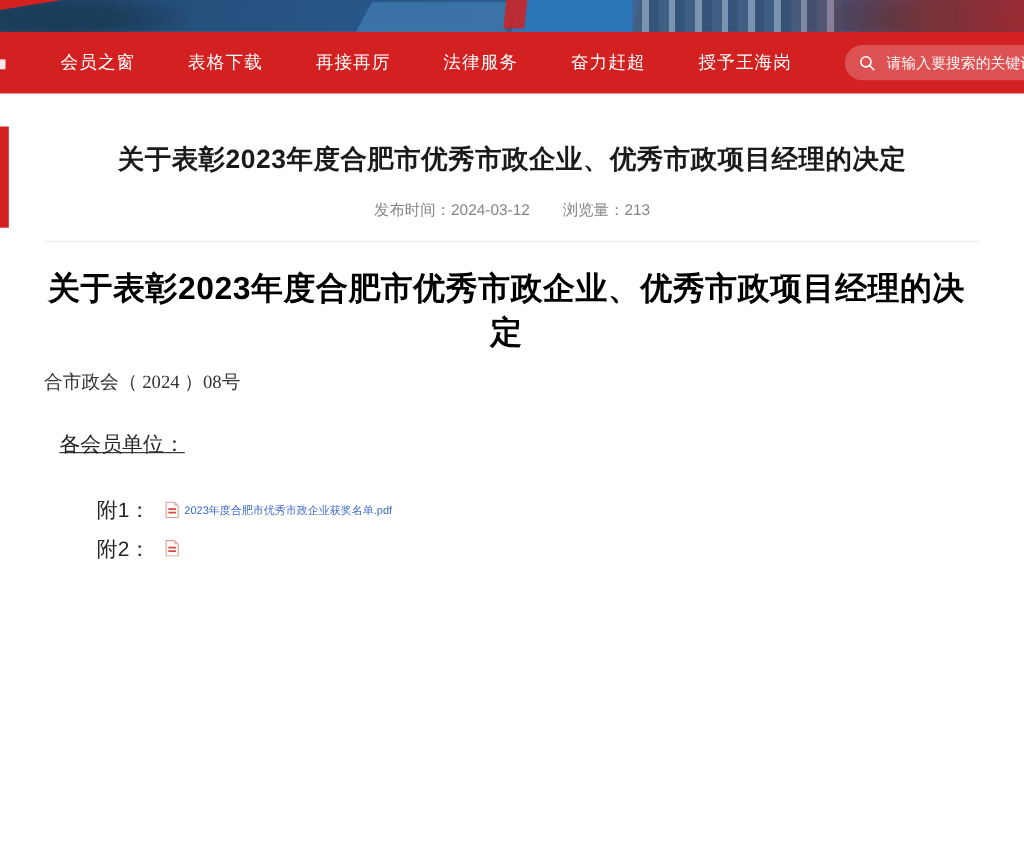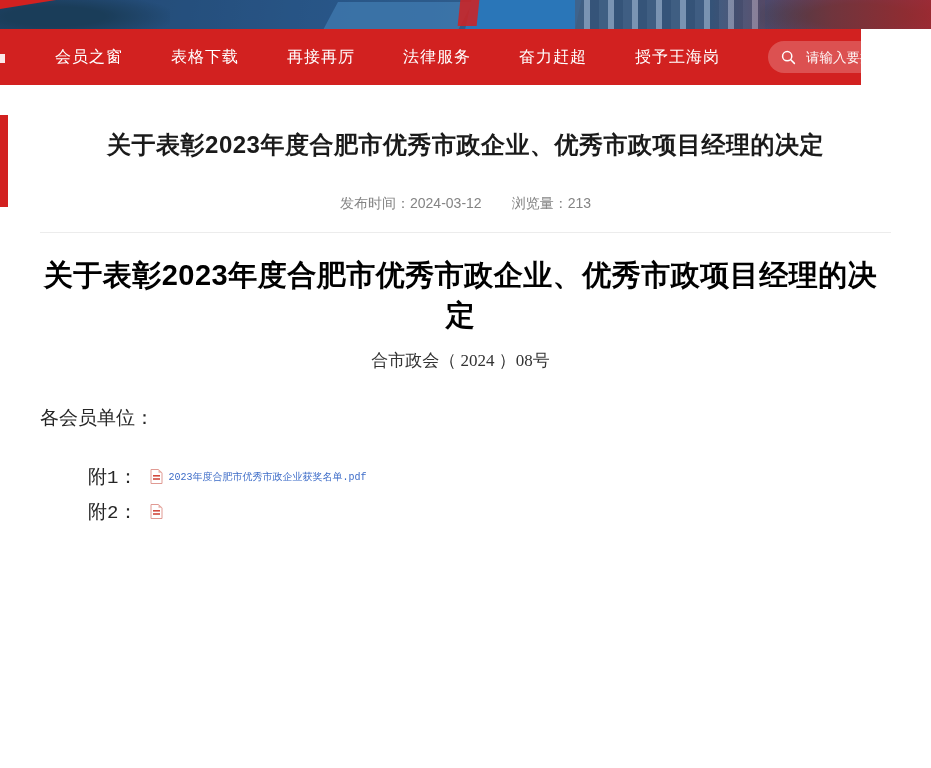--- a/index.html
+++ b/index.html
@@ -23,21 +23,21 @@
               background-image:repeating-linear-gradient(90deg,#5a6b7d 0 9px,#cfd6dd 9px 15px,#46566a 15px 24px);
               opacity:.8; }
   .b-trees-r { left:760px; top:-8px; width:180px; height:48px; background:radial-gradient(ellipse at 55% 50%, #1d3f34 35%, rgba(29,63,52,0) 78%); }
   .b-tint { left:0; top:0; width:100%; height:100%; background:rgba(35,80,140,0.38); }
   .b-red-wedge { left:0; top:0; width:56px; height:9px; background:#d22120; clip-path:polygon(0 0,100% 0,0 100%); }
   .b-red-streak { left:459px; top:0; width:19px; height:26px; background:rgba(210,33,32,0.85); transform:skewX(-6deg); }
   .b-red-right { right:0; top:0; width:220px; height:100%; background:linear-gradient(90deg, rgba(210,33,32,0) 0%, rgba(210,33,32,0.45) 55%, rgba(205,30,30,0.7) 100%); }
 
   
   .nav {
-    position:relative; width:861px; height:56px; background:#d22120;
+    position:relative; width:931px; height:56px; background:#d22120;
     display:flex; align-items:center; padding-left:55px;
   }
   .nav-frag { position:absolute; left:0; top:25px; width:5px; height:9px; background:rgba(255,255,255,.9); }
   .nav-item {
     color:#ffffff; font-size:16px; letter-spacing:1px; cursor:pointer;
     margin-right:48px; white-space:nowrap;
   }
   .search {
     margin-left:auto; margin-right:-14px; width:196px; height:32px;
     background:rgba(255,255,255,0.22); border-radius:16px;
@@ -53,39 +53,39 @@
 
   
   .left-strip { position:absolute; left:0; top:115px; width:8px; height:92px; background:#d22120; }
 
   
   .page-title {
     margin-top:44px; text-align:center; font-size:24px; font-weight:bold;
     color:#1a1a1a; letter-spacing:0.5px;
   }
   .meta {
-    margin-top:34px; display:flex; justify-content:center; gap:30px;
+    margin-top:21px; display:flex; justify-content:center; gap:30px;
     font-size:14px; color:#848484;
   }
   .divider { margin:19px auto 0 auto; width:851px; height:0; border-top:1px solid #ececec; }
 
   
   .doc { padding:23px 50px 0 40px; }
   .doc-title {
     text-align:center; font-size:29px; font-weight:bold; color:#000000; letter-spacing:0.5px;
   }
   .doc-number {
-    text-align:center; font-size:17px; color:#333333; margin-top:13px;
+    font-size:17px; color:#333333; margin-top:13px;
     font-family:"Liberation Serif","DejaVu Serif",serif;
   }
   .doc-body { margin-top:27px; font-size:19px; line-height:37px; color:#262626; }
-  .doc-body p { margin:0; }
+  .doc-body p { margin:14px;text-decoration:underline; }
   .doc-body p.indent { text-indent:2em; }
 
-  .attachments { margin-top:23px;font-family:Liberation Mono, monospace; }
+  .attachments { margin-top:23px; }
   .attach-row { display:flex; align-items:center; height:35px; margin-left:48px; }
   .attach-label { font-size:19px; color:#262626; }
   .attach-row svg { margin-left:13px; margin-right:5px; flex-shrink:0; }
   .attach-link { font-size:10px; color:#3d6cc8; text-decoration:none; cursor:pointer; white-space:nowrap; }
 </style>
 </head>
 <body>
 
 <div class="banner">
   <div class="blob b-trees-l"></div>

